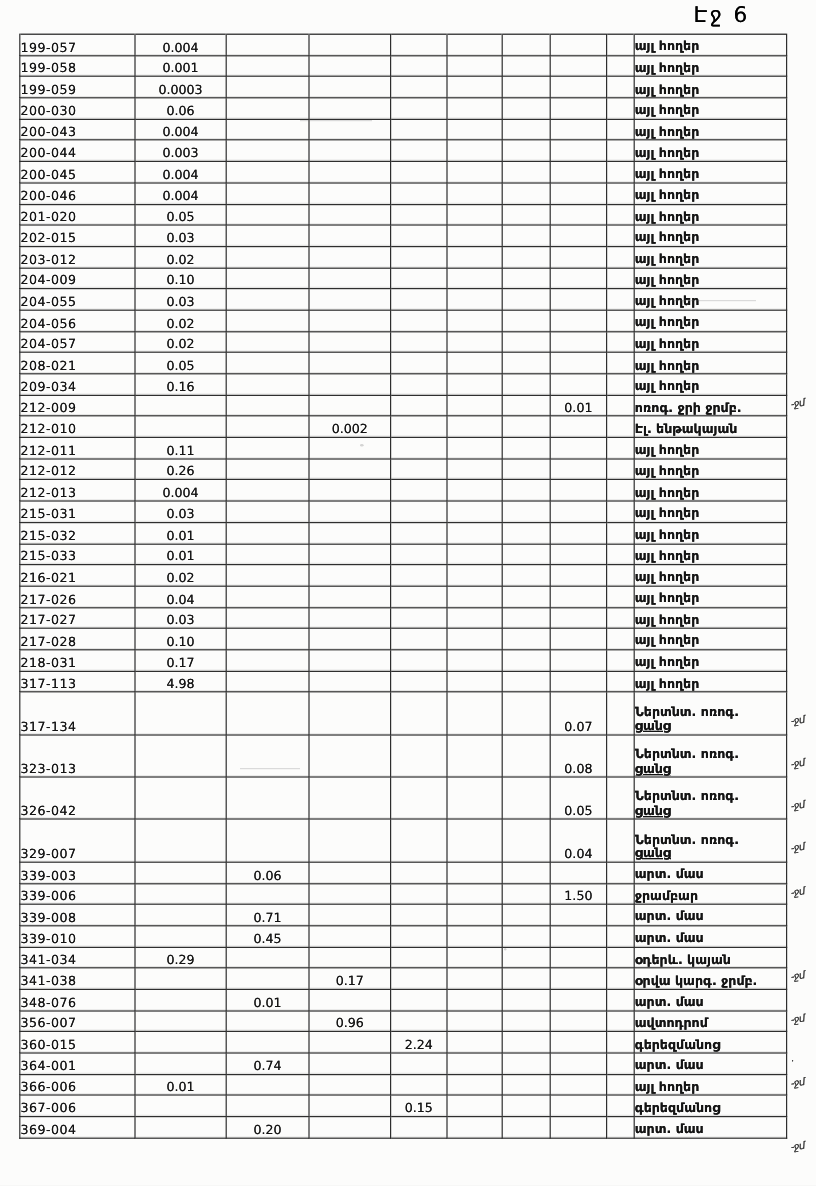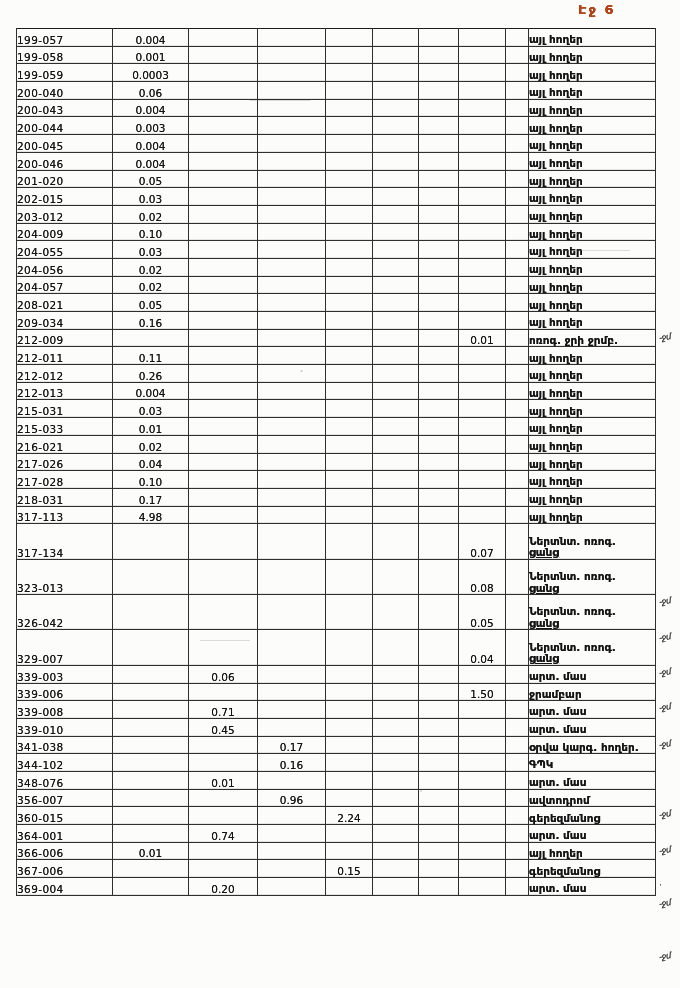--- a/index.html
+++ b/index.html
@@ -9,23 +9,23 @@
   }
   .page{
     position:relative;
     width:680px;height:988px;
     background:#fcfcfb;
     overflow:hidden;
     color:#1a1a1a;
   }
   .page-header{
     position:absolute;top:2px;left:578px;
-    font-size:13px;font-weight:bold;
+    font-size:18px;font-weight:normal;
     letter-spacing:2px;
-    color:#c2410c;
+    color:#000000;
     text-shadow:0 0 .4px #222;
   }
   table.scan{
     position:absolute;left:16px;top:28px;
     width:639px;
     border-collapse:collapse;
     table-layout:fixed;
   }
   table.scan{border:1.6px solid #1c1c1c;}
   table.scan td{
@@ -116,21 +116,21 @@
           <td class="c-val"></td>
           <td class="c-val"></td>
           <td class="c-val"></td>
           <td class="c-val"></td>
           <td class="c-val"></td>
           <td class="c-val"></td>
           <td class="c-val"></td>
           <td class="c-label"><span>այլ հողեր</span></td>
         </tr>
         <tr>
-          <td class="c-id">200-040</td>
+          <td class="c-id">200-030</td>
           <td class="c-val">0.06</td>
           <td class="c-val"></td>
           <td class="c-val"></td>
           <td class="c-val"></td>
           <td class="c-val"></td>
           <td class="c-val"></td>
           <td class="c-val"></td>
           <td class="c-val"></td>
           <td class="c-label"><span>այլ հողեր</span></td>
         </tr>
@@ -296,20 +296,32 @@
           <td class="c-val"></td>
           <td class="c-val"></td>
           <td class="c-val"></td>
           <td class="c-val"></td>
           <td class="c-val"></td>
           <td class="c-val">0.01</td>
           <td class="c-val"></td>
           <td class="c-label"><span>ոռոգ. ջրի ջրմբ.</span></td>
         </tr>
         <tr>
+          <td class="c-id">212-010</td>
+          <td class="c-val"></td>
+          <td class="c-val"></td>
+          <td class="c-val">0.002</td>
+          <td class="c-val"></td>
+          <td class="c-val"></td>
+          <td class="c-val"></td>
+          <td class="c-val"></td>
+          <td class="c-val"></td>
+          <td class="c-label"><span>Էլ. ենթակայան</span></td>
+        </tr>
+        <tr>
           <td class="c-id">212-011</td>
           <td class="c-val">0.11</td>
           <td class="c-val"></td>
           <td class="c-val"></td>
           <td class="c-val"></td>
           <td class="c-val"></td>
           <td class="c-val"></td>
           <td class="c-val"></td>
           <td class="c-val"></td>
           <td class="c-label"><span>այլ հողեր</span></td>
@@ -344,20 +356,32 @@
           <td class="c-val"></td>
           <td class="c-val"></td>
           <td class="c-val"></td>
           <td class="c-val"></td>
           <td class="c-val"></td>
           <td class="c-val"></td>
           <td class="c-val"></td>
           <td class="c-label"><span>այլ հողեր</span></td>
         </tr>
         <tr>
+          <td class="c-id">215-032</td>
+          <td class="c-val">0.01</td>
+          <td class="c-val"></td>
+          <td class="c-val"></td>
+          <td class="c-val"></td>
+          <td class="c-val"></td>
+          <td class="c-val"></td>
+          <td class="c-val"></td>
+          <td class="c-val"></td>
+          <td class="c-label"><span>այլ հողեր</span></td>
+        </tr>
+        <tr>
           <td class="c-id">215-033</td>
           <td class="c-val">0.01</td>
           <td class="c-val"></td>
           <td class="c-val"></td>
           <td class="c-val"></td>
           <td class="c-val"></td>
           <td class="c-val"></td>
           <td class="c-val"></td>
           <td class="c-val"></td>
           <td class="c-label"><span>այլ հողեր</span></td>
@@ -380,20 +404,32 @@
           <td class="c-val"></td>
           <td class="c-val"></td>
           <td class="c-val"></td>
           <td class="c-val"></td>
           <td class="c-val"></td>
           <td class="c-val"></td>
           <td class="c-val"></td>
           <td class="c-label"><span>այլ հողեր</span></td>
         </tr>
         <tr>
+          <td class="c-id">217-027</td>
+          <td class="c-val">0.03</td>
+          <td class="c-val"></td>
+          <td class="c-val"></td>
+          <td class="c-val"></td>
+          <td class="c-val"></td>
+          <td class="c-val"></td>
+          <td class="c-val"></td>
+          <td class="c-val"></td>
+          <td class="c-label"><span>այլ հողեր</span></td>
+        </tr>
+        <tr>
           <td class="c-id">217-028</td>
           <td class="c-val">0.10</td>
           <td class="c-val"></td>
           <td class="c-val"></td>
           <td class="c-val"></td>
           <td class="c-val"></td>
           <td class="c-val"></td>
           <td class="c-val"></td>
           <td class="c-val"></td>
           <td class="c-label"><span>այլ հողեր</span></td>
@@ -512,42 +548,42 @@
           <td class="c-val">0.45</td>
           <td class="c-val"></td>
           <td class="c-val"></td>
           <td class="c-val"></td>
           <td class="c-val"></td>
           <td class="c-val"></td>
           <td class="c-val"></td>
           <td class="c-label"><span>արտ. մաս</span></td>
         </tr>
         <tr>
+          <td class="c-id">341-034</td>
+          <td class="c-val">0.29</td>
+          <td class="c-val"></td>
+          <td class="c-val"></td>
+          <td class="c-val"></td>
+          <td class="c-val"></td>
+          <td class="c-val"></td>
+          <td class="c-val"></td>
+          <td class="c-val"></td>
+          <td class="c-label"><span>օդերև. կայան</span></td>
+        </tr>
+        <tr>
           <td class="c-id">341-038</td>
           <td class="c-val"></td>
           <td class="c-val"></td>
           <td class="c-val">0.17</td>
           <td class="c-val"></td>
           <td class="c-val"></td>
           <td class="c-val"></td>
           <td class="c-val"></td>
           <td class="c-val"></td>
-          <td class="c-label"><span>օրվա կարգ. հողեր.</span></td>
-        </tr>
-        <tr>
-          <td class="c-id">344-102</td>
-          <td class="c-val"></td>
-          <td class="c-val"></td>
-          <td class="c-val">0.16</td>
-          <td class="c-val"></td>
-          <td class="c-val"></td>
-          <td class="c-val"></td>
-          <td class="c-val"></td>
-          <td class="c-val"></td>
-          <td class="c-label"><span>ԳՊԿ</span></td>
+          <td class="c-label"><span>օրվա կարգ. ջրմբ.</span></td>
         </tr>
         <tr>
           <td class="c-id">348-076</td>
           <td class="c-val"></td>
           <td class="c-val">0.01</td>
           <td class="c-val"></td>
           <td class="c-val"></td>
           <td class="c-val"></td>
           <td class="c-val"></td>
           <td class="c-val"></td>

